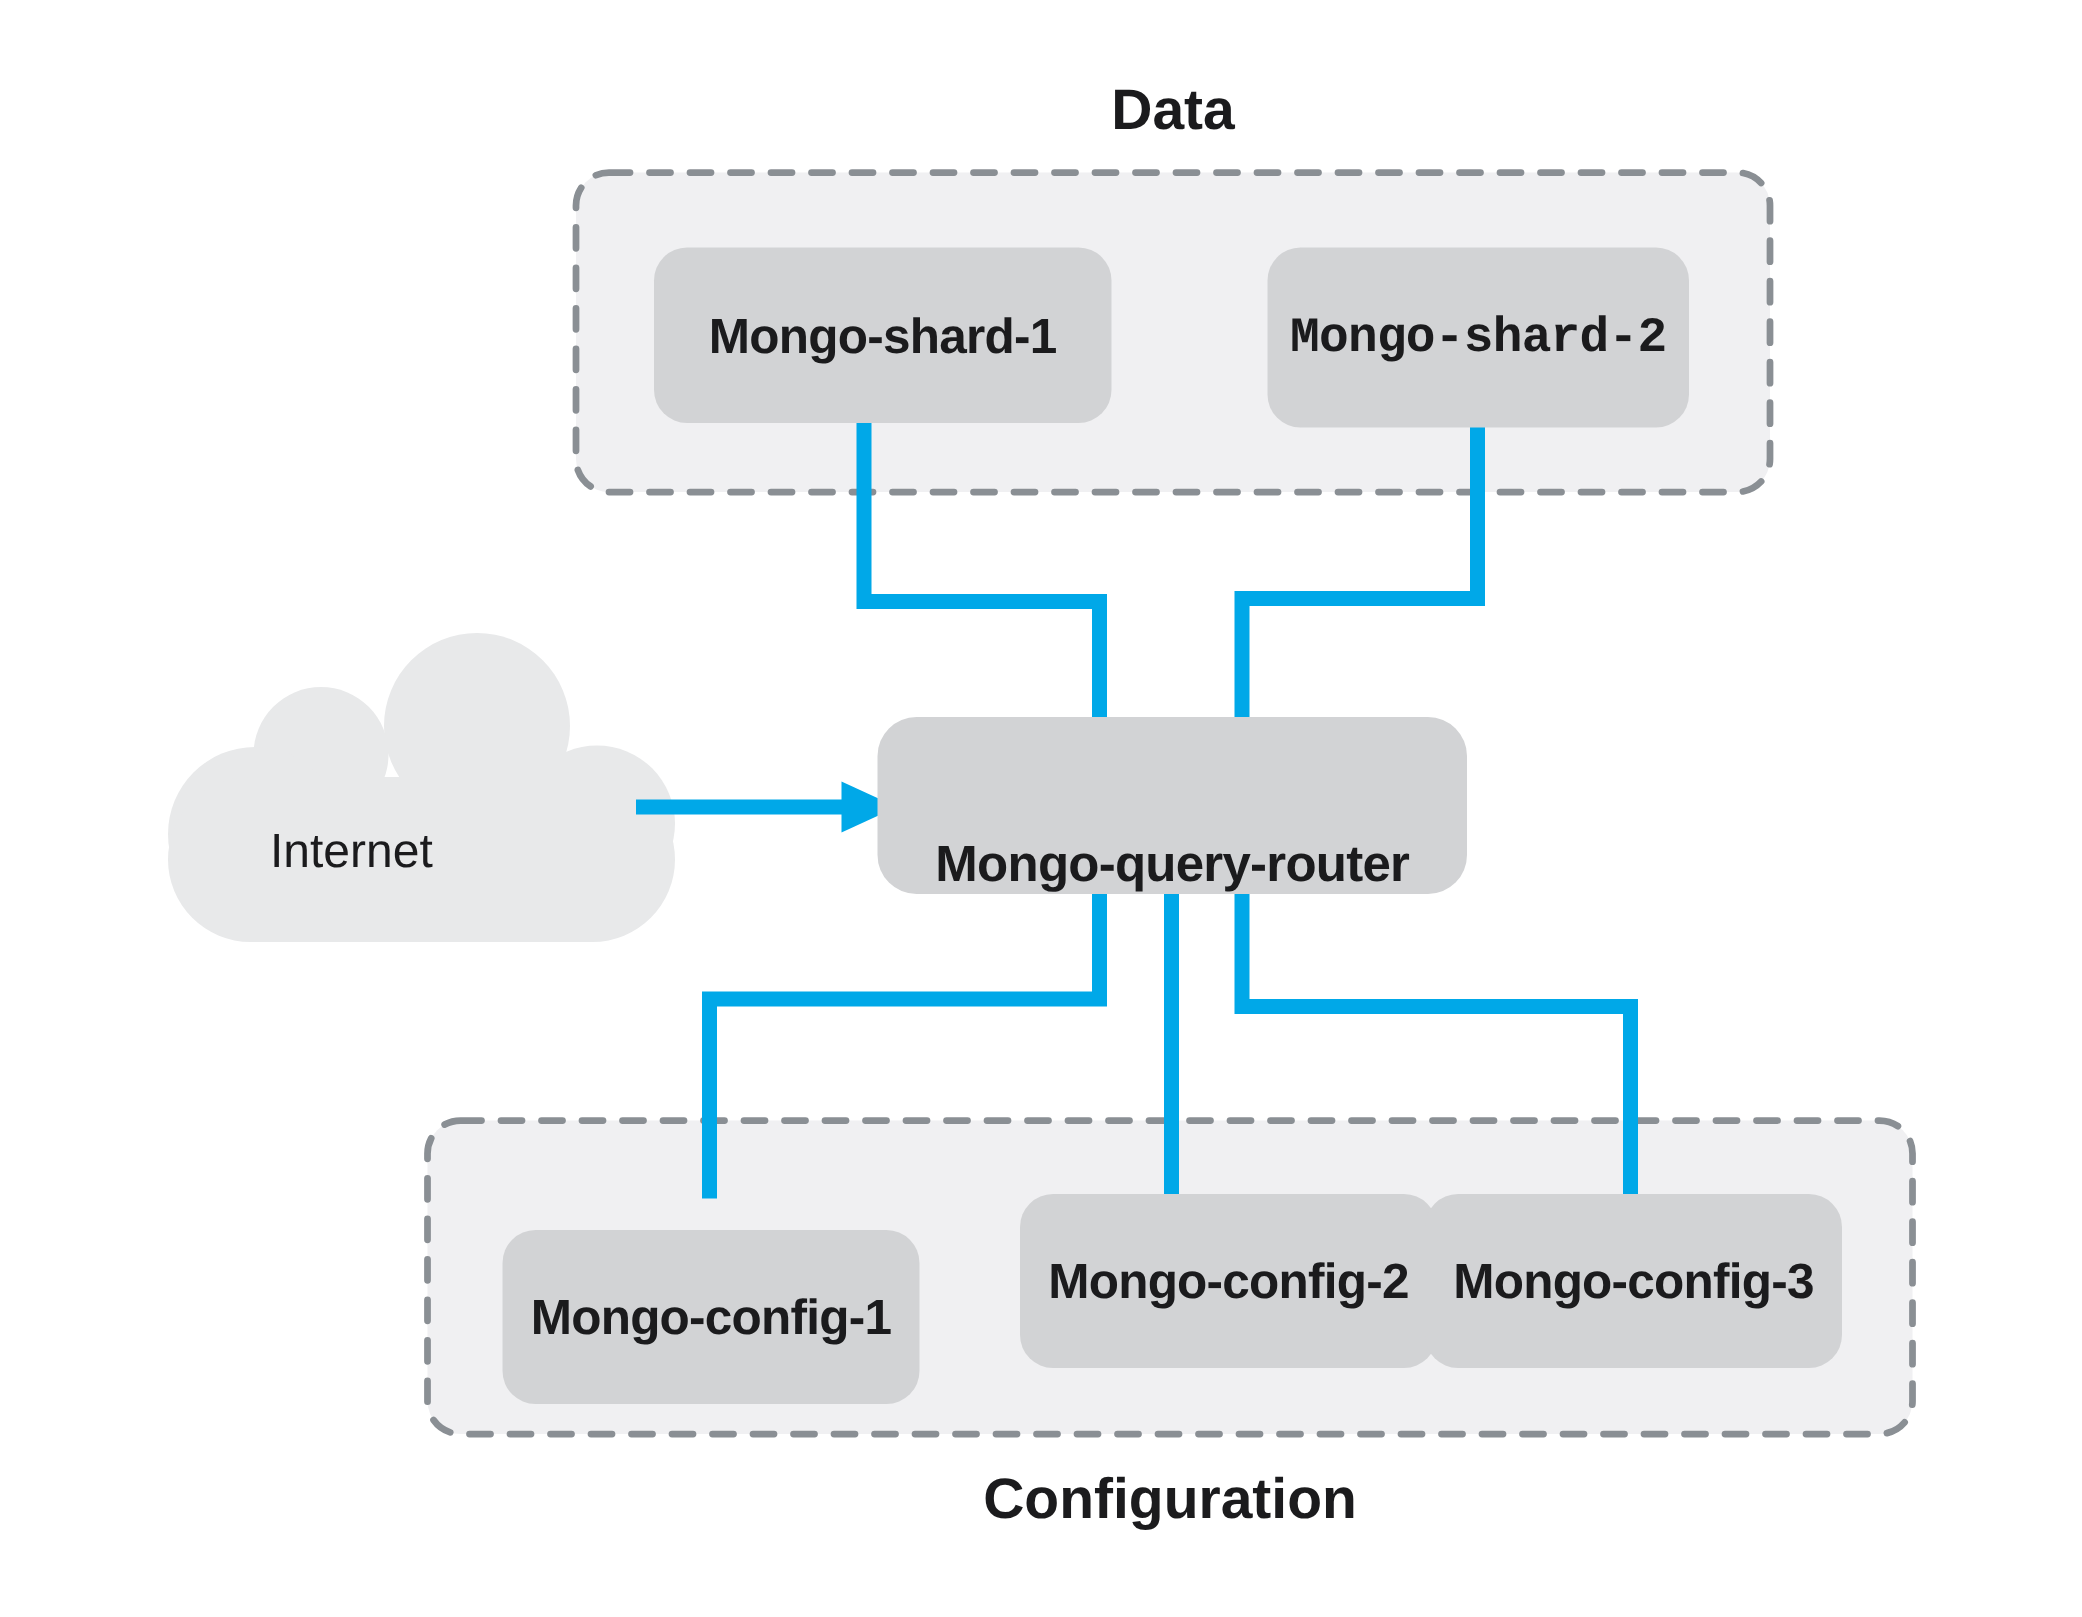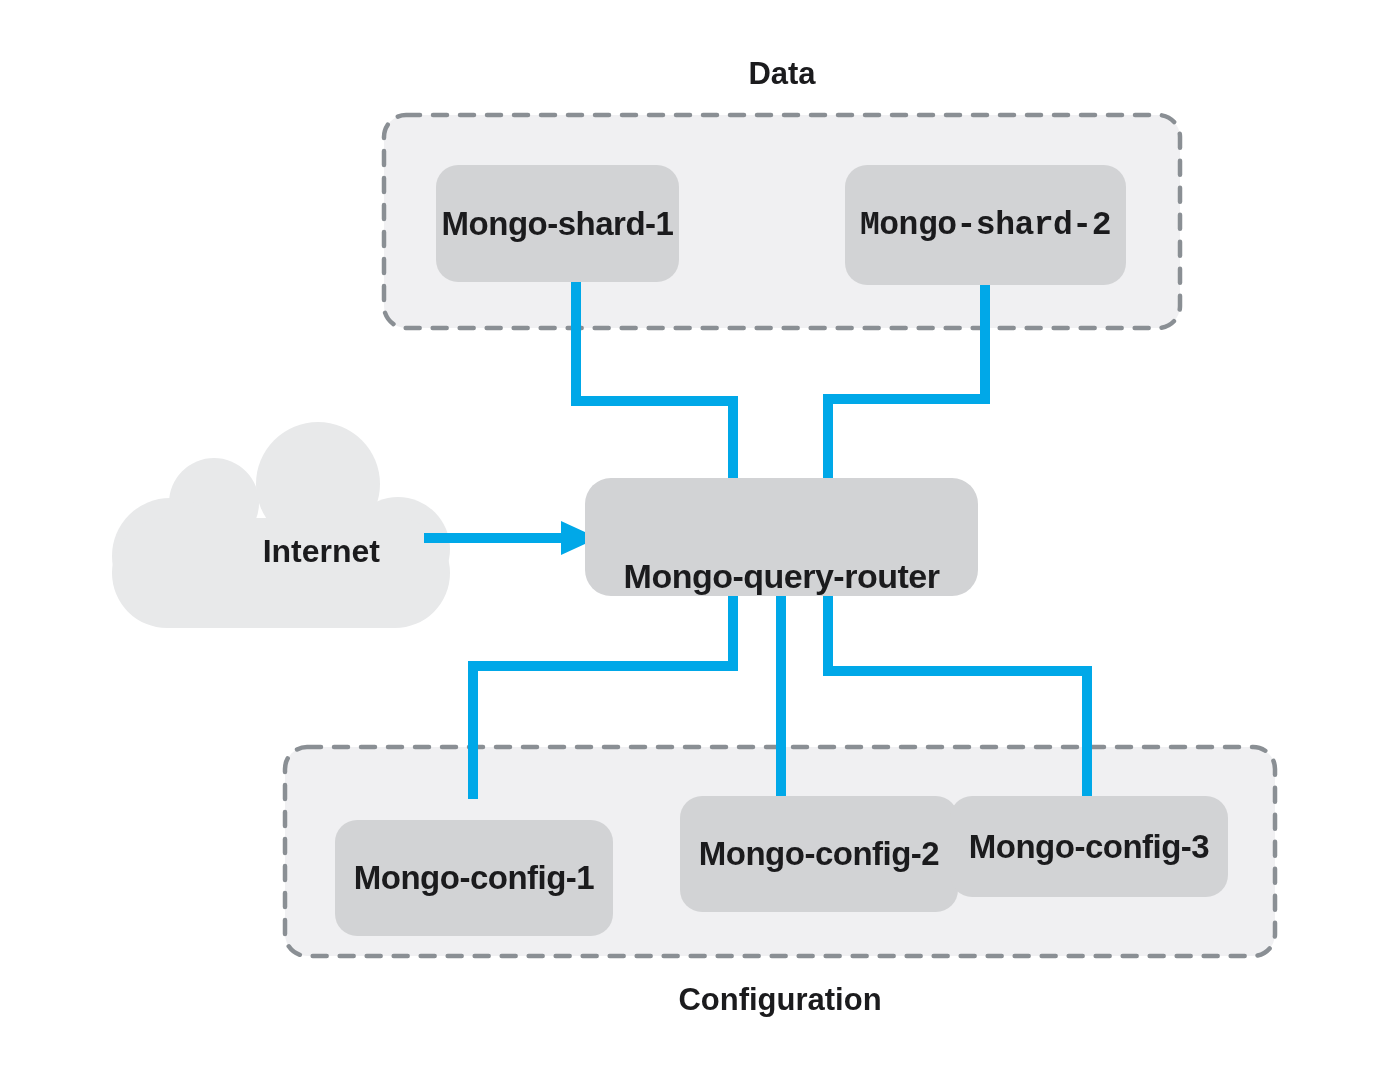--- a/index.html
+++ b/index.html
@@ -47,33 +47,34 @@
     color:var(--text);
     font-weight:bold;
     font-size:33px;
     letter-spacing:-0.5px;
     white-space:nowrap;
   }
   .group-label{
     position:absolute;
     color:var(--text);
     font-weight:bold;
-    font-size:31px;
+    font-size:38px;
     text-align:center;
     line-height:36px;
     white-space:nowrap;
   }
   .cloud-label{
     position:absolute;
     color:var(--text);
-    font-weight:bold;
+    font-weight:normal;
     font-size:32px;
-    text-align:right;
+    text-align:left;
     line-height:36px;
     white-space:nowrap;
+    margin-top:16px;
   }
 </style>
 </head>
 <body>
 
 <div class="canvas">
 
   <svg class="layer" width="1388" height="1078" viewBox="0 0 1388 1078">
 
     <rect class="group-rect" x="384" y="115" width="796" height="213" rx="22"></rect>
@@ -97,34 +98,34 @@
       <path class="connector" d="M424 538 L563 538"></path>
       <polygon class="arrow-head" points="561,521 561,555 598,538"></polygon>
     </g>
   </svg>
 
   <div class="group-label" style="left:384px;top:56px;width:796px;">Data</div>
   <div class="group-label" style="left:285px;top:982px;width:990px;">Configuration</div>
 
   <div class="cloud-label" style="left:180px;top:533px;width:200px;">Internet</div>
 
-  <div class="node" style="left:436px;top:165px;width:243px;height:117px;">
+  <div class="node" style="left:436px;top:165px;width:305px;height:117px;">
     <span>Mongo-shard-1</span>
   </div>
   <div class="node" style="left:845px;top:165px;width:281px;height:120px;font-family:Liberation Mono, monospace;">
     <span>Mongo-shard-2</span>
   </div>
 
   <div class="node" style="left:585px;top:478px;width:393px;height:118px;border-radius:26px;font-size:34px;align-items:flex-end;">
     <span>Mongo-query-router</span>
   </div>
 
   <div class="node" style="left:335px;top:796px;width:278px;height:116px;margin-top:24px;">
     <span>Mongo-config-1</span>
   </div>
   <div class="node" style="left:642px;top:796px;width:278px;height:116px;margin-left:38px;">
     <span>Mongo-config-2</span>
   </div>
-  <div class="node" style="left:950px;top:796px;width:278px;height:101px;">
+  <div class="node" style="left:950px;top:796px;width:278px;height:116px;">
     <span>Mongo-config-3</span>
   </div>
 
 </div>
 
 </body></html>

